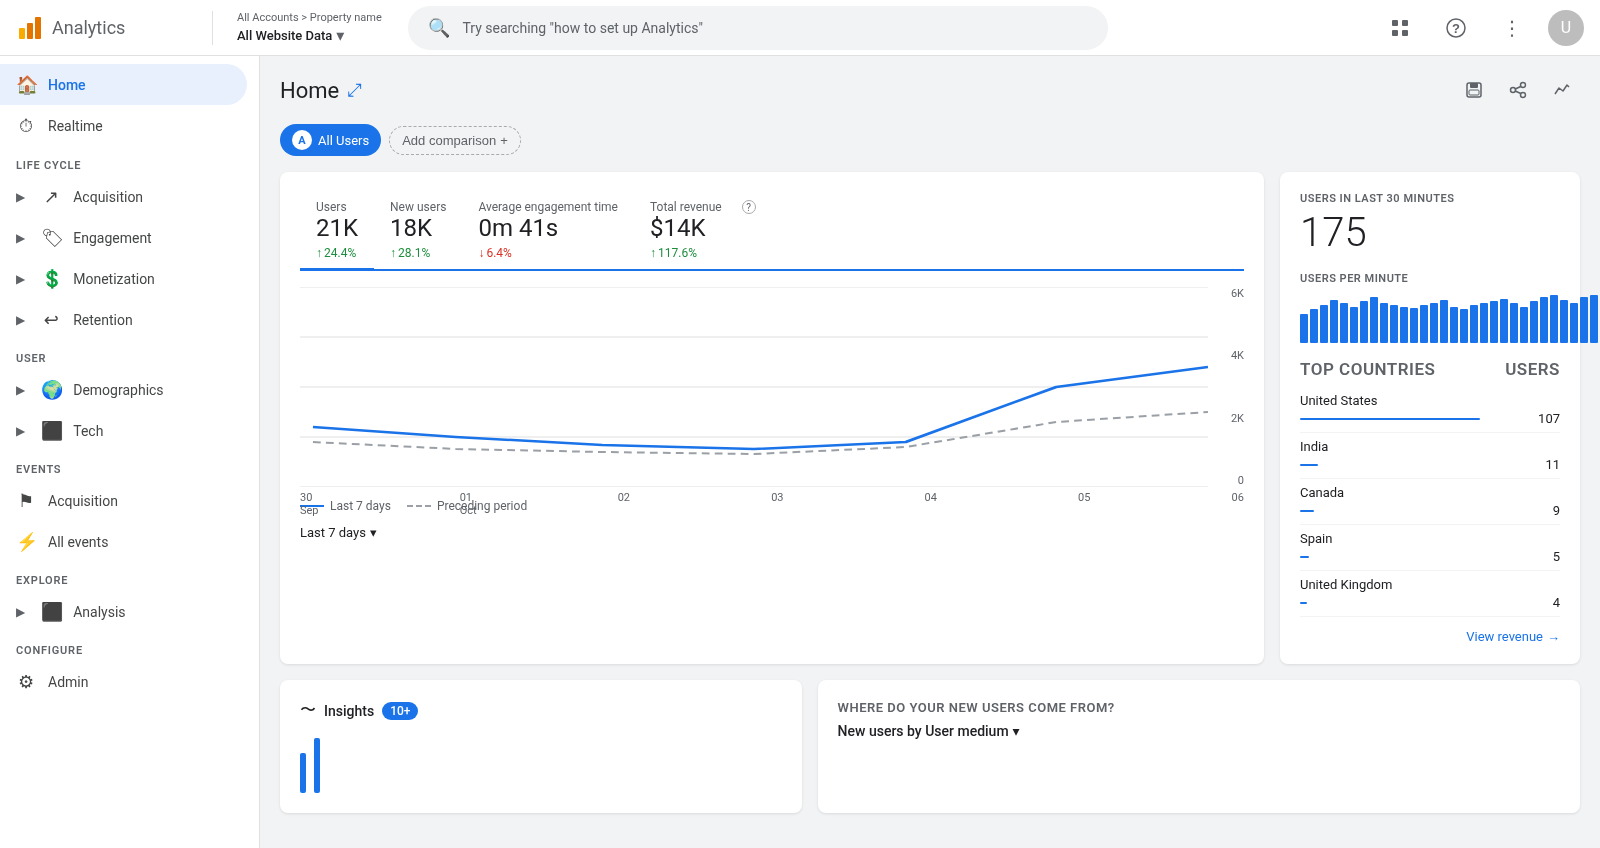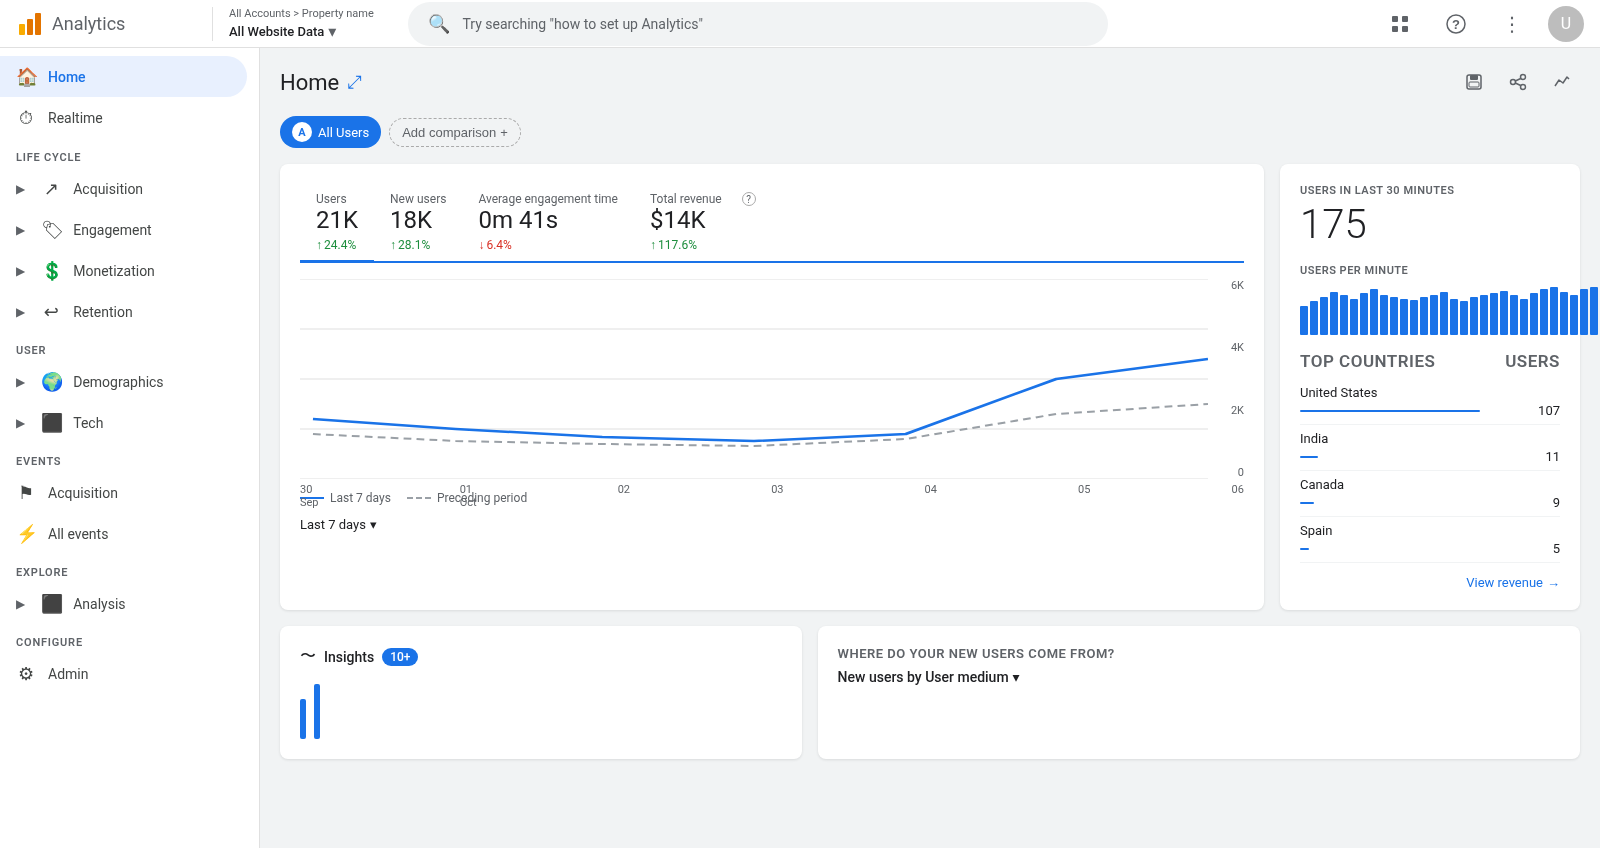--- a/index.html
+++ b/index.html
@@ -1,27 +1,27 @@
 <!DOCTYPE html>
 <html><head>
   <meta charset="utf-8">
   <style>
     * { box-sizing: border-box; margin: 0; padding: 0; }
     body { font-family: 'Google Sans', Roboto, Arial, sans-serif; background: #f1f3f4; color: #202124; font-size: 13px; display: flex; flex-direction: column; height: 848px; overflow: hidden; }
 
     
     .top-header {
       display: flex; align-items: center; background: #fff;
-      padding: 0 16px; height: 48px; border-bottom: 1px solid #e0e0e0;
+      padding: 0 16px; height: 56px; border-bottom: 1px solid #e0e0e0;
       flex-shrink: 0; gap: 16px;
     }
     .logo-area { display: flex; align-items: center; gap: 8px; min-width: 180px; }
     .logo-icon { width: 28px; height: 28px; }
     .logo-text { font-size: 18px; color: #5f6368; font-weight: 400; }
-    .breadcrumb { display: flex; flex-direction: column; border-left: 1px solid #e0e0e0; padding-left: 16px; min-width: 180px; }
+    .breadcrumb { display: flex; flex-direction: column; border-left: 1px solid #e0e0e0; padding-left: 24px; min-width: 180px; }
     .breadcrumb-top { font-size: 11px; color: #5f6368; }
     .breadcrumb-bottom { display: flex; align-items: center; gap: 4px; font-size: 13px; color: #202124; font-weight: 500; margin-top: 2px; }
     .dropdown-arrow { font-size: 16px; color: #5f6368; }
 
     .search-bar {
       flex: 1; background: #f1f3f4; border-radius: 24px; height: 44px;
       display: flex; align-items: center; gap: 12px; padding: 0 20px;
       max-width: 700px;
     }
     .search-icon { color: #5f6368; font-size: 18px; }
@@ -451,20 +451,27 @@
         <span class="country-count">9</span>
       </div>
     </div>
             <div class="country-row">
       <span class="country-name">Spain</span>
       <div class="country-bar-row">
         <div class="country-bar" style="width:9px;"></div>
         <span class="country-count">5</span>
       </div>
     </div>
+            <div class="country-row">
+      <span class="country-name">United Kingdom</span>
+      <div class="country-bar-row">
+        <div class="country-bar" style="width:7.2px;"></div>
+        <span class="country-count">4</span>
+      </div>
+    </div>
           </div>
         <div class="view-realtime-btn">
           <span>View revenue</span>
           <span>→</span>
         </div>
       </div>
     </div>
 
     <div class="bottom-row">
       <div class="insights-card">

